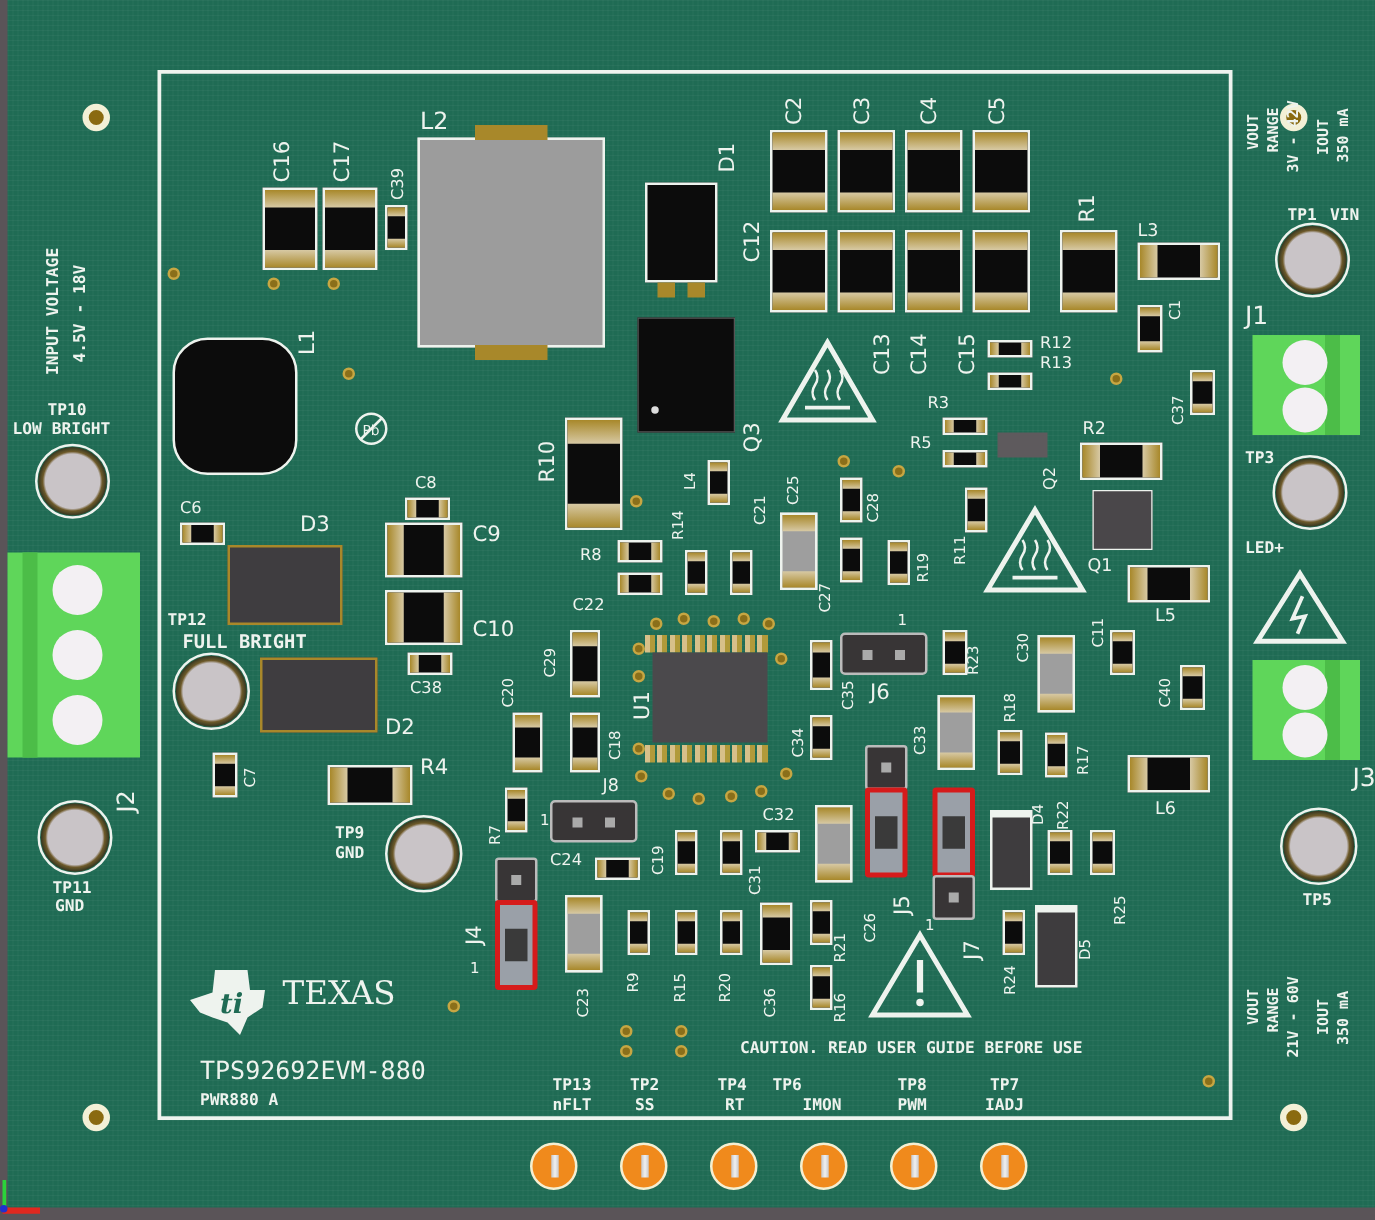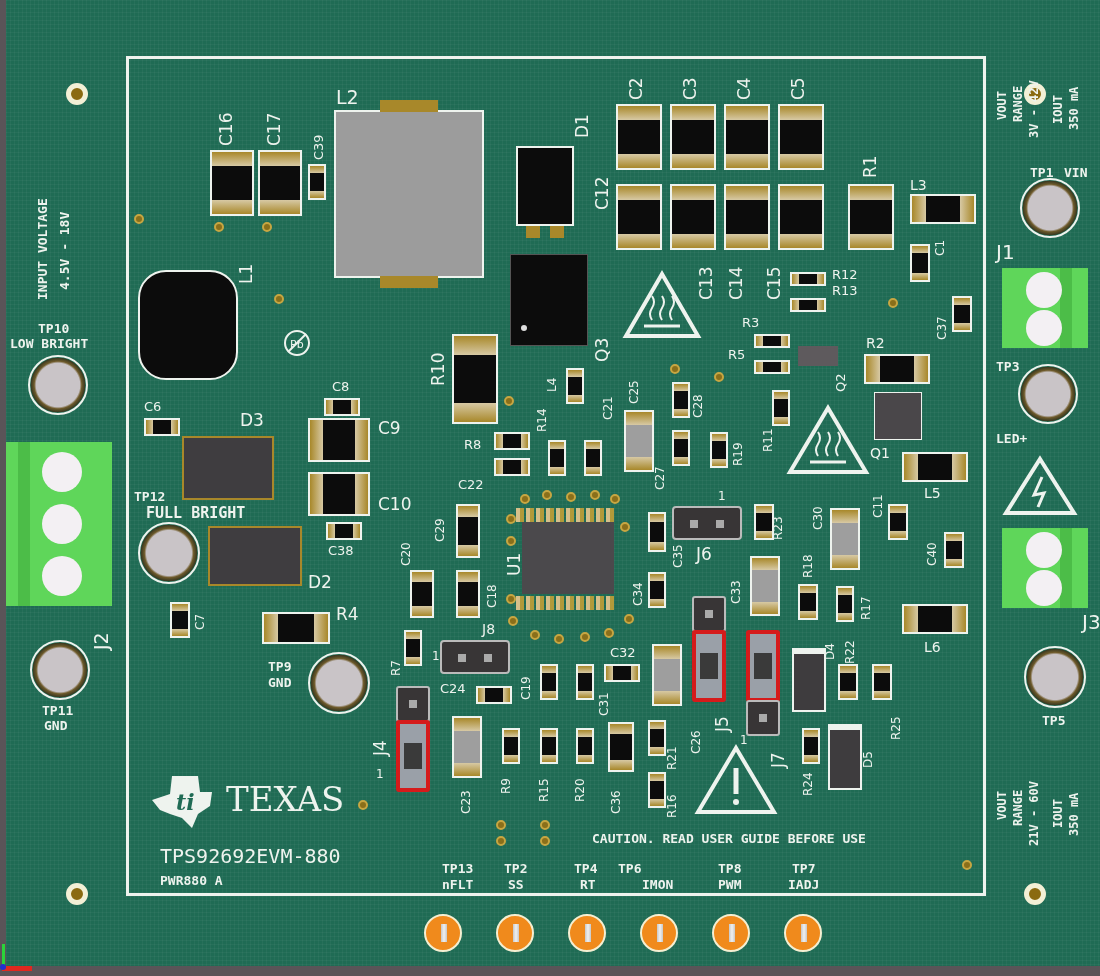--- a/index.html
+++ b/index.html
@@ -354,21 +354,21 @@
   <svg class="warn" style="left:688px;top:744px;" width="84" height="72">
     <polygon points="42,4 80,68 4,68" fill="none" stroke="#eef3ee" stroke-width="4"></polygon>
     <line x1="42" y1="24" x2="42" y2="50" stroke="#eef3ee" stroke-width="5"></line>
     <circle cx="42" cy="58" r="3" fill="#eef3ee"></circle>
   </svg>
 
   <svg class="warn" style="left:140px;top:770px;" width="72" height="62">
     <path d="M6 30 L24 24 L26 6 L52 6 L54 22 L66 22 L64 36 L52 44 L46 58 L36 48 L24 44 L14 40 Z" fill="#eef3ee"></path>
     <text x="30" y="40" font-size="22" font-style="italic" font-weight="bold" fill="#1f6b54" font-family="DejaVu Serif, serif">ti</text>
   </svg>
-  <div class="silk" style="left:220px;top:782px;font-family:'DejaVu Serif',serif;font-weight:normal;font-size:34px;">TEXAS</div>
+  <div class="silk" style="left:220px;top:782px;font-family:'DejaVu Serif',serif;font-weight:normal;font-size:26px;">TEXAS</div>
   <div class="silk" style="left:154px;top:846px;font-size:20px;font-weight:normal;">TPS92692EVM-880</div>
   <div class="silk" style="left:154px;top:874px;font-size:13px;">PWR880 A</div>
 
   <div class="silk" style="left:586px;top:832px;font-size:13px;">CAUTION.  READ USER GUIDE BEFORE USE</div>
 
   <div class="silk" style="left:436px;top:862px;font-size:13px;">TP13</div>
   <div class="silk" style="left:436px;top:878px;font-size:13px;">nFLT</div>
   <div class="silk" style="left:498px;top:862px;font-size:13px;">TP2</div>
   <div class="silk" style="left:502px;top:878px;font-size:13px;">SS</div>
   <div class="silk" style="left:568px;top:862px;font-size:13px;text-align:right;">TP4</div>

